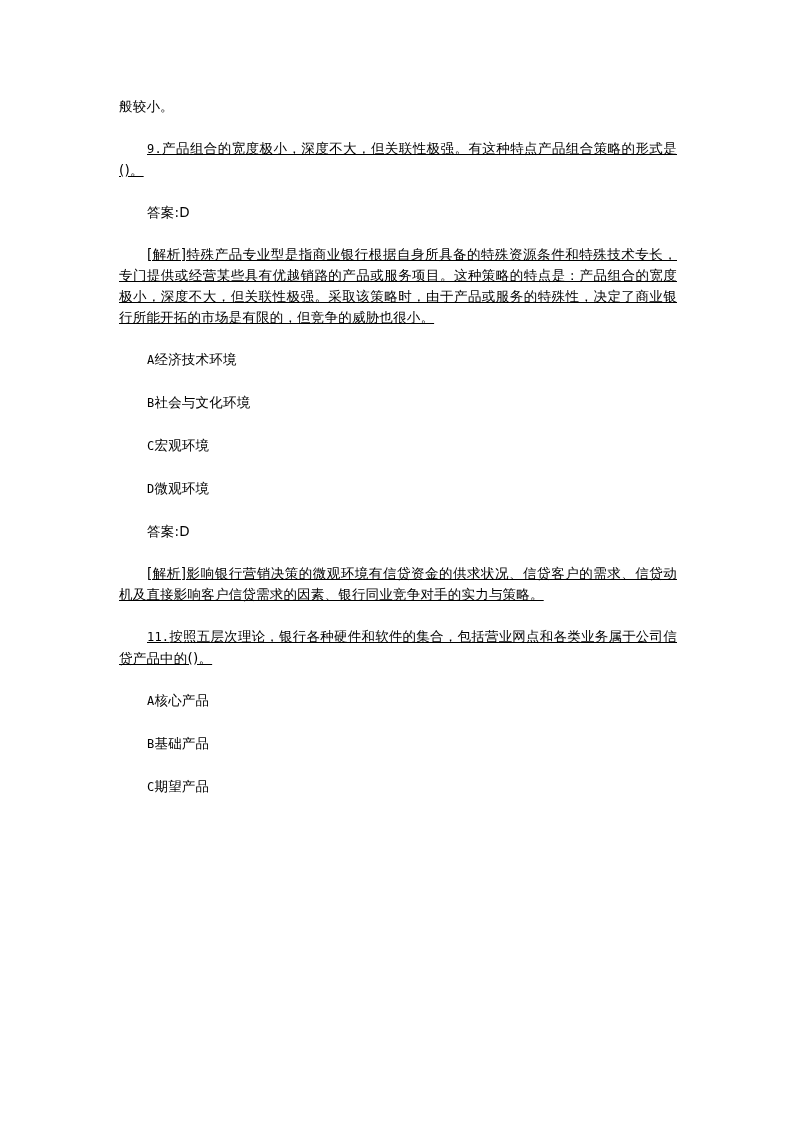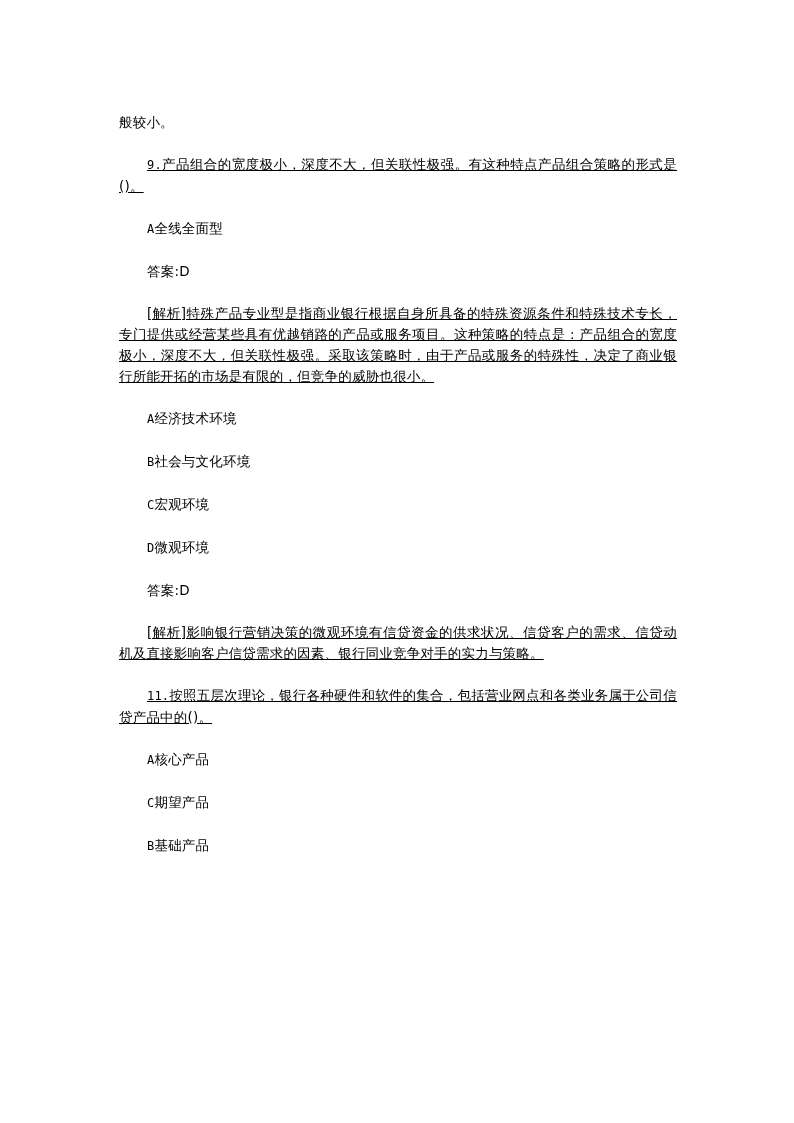--- a/index.html
+++ b/index.html
@@ -15,21 +15,21 @@
       font-family: "DejaVu Sans", "Liberation Sans", sans-serif;
       color: #000000;
     }
     .page {
       position: absolute;
       left: 119px;
       top: 96px;
       width: 558px;
     }
     .p {
-      margin: 16px 0 21px 0;
+      margin: 0 0 21px 0;
       font-size: 13.5px;
       line-height: 21px;
       letter-spacing: 0.2px;
       text-align: justify;
       text-justify: inter-ideograph;
       white-space: normal;
       word-break: break-all;
     }
     .indent {
       text-indent: 28px;
@@ -45,34 +45,33 @@
   </style>
 </head>
 <body>
 
 <div class="page">
 
   <p class="p">般较小。</p>
 
   <div>
     <p class="p indent"><span class="mono">9.</span><span>产品组合的宽度极小，深度不大，但关联性极强。有这种特点产品组合策略的形式是()。</span></p>
-    <p class="p opt"><span class="mono">A</span><span>全线全面型</span></p>
     <p class="p opt">答案:D</p>
     <p class="p indent">[解析]特殊产品专业型是指商业银行根据自身所具备的特殊资源条件和特殊技术专长，专门提供或经营某些具有优越销路的产品或服务项目。这种策略的特点是：产品组合的宽度极小，深度不大，但关联性极强。采取该策略时，由于产品或服务的特殊性，决定了商业银行所能开拓的市场是有限的，但竞争的威胁也很小。</p>
   </div>
 
   <div>
     <p class="p opt"><span class="mono">A</span><span>经济技术环境</span></p>
     <p class="p opt"><span class="mono">B</span><span>社会与文化环境</span></p>
     <p class="p opt"><span class="mono">C</span><span>宏观环境</span></p>
     <p class="p opt"><span class="mono">D</span><span>微观环境</span></p>
     <p class="p opt">答案:D</p>
     <p class="p indent">[解析]影响银行营销决策的微观环境有信贷资金的供求状况、信贷客户的需求、信贷动机及直接影响客户信贷需求的因素、银行同业竞争对手的实力与策略。</p>
   </div>
 
   <div>
     <p class="p indent"><span class="mono">11.</span><span>按照五层次理论，银行各种硬件和软件的集合，包括营业网点和各类业务属于公司信贷产品中的()。</span></p>
     <p class="p opt"><span class="mono">A</span><span>核心产品</span></p>
+    <p class="p opt"><span class="mono">B</span><span>基础产品</span></p>
     <p class="p opt"><span class="mono">C</span><span>期望产品</span></p>
-    <p class="p opt"><span class="mono">B</span><span>基础产品</span></p>
   </div>
 
 </div>
 
 </body></html>

